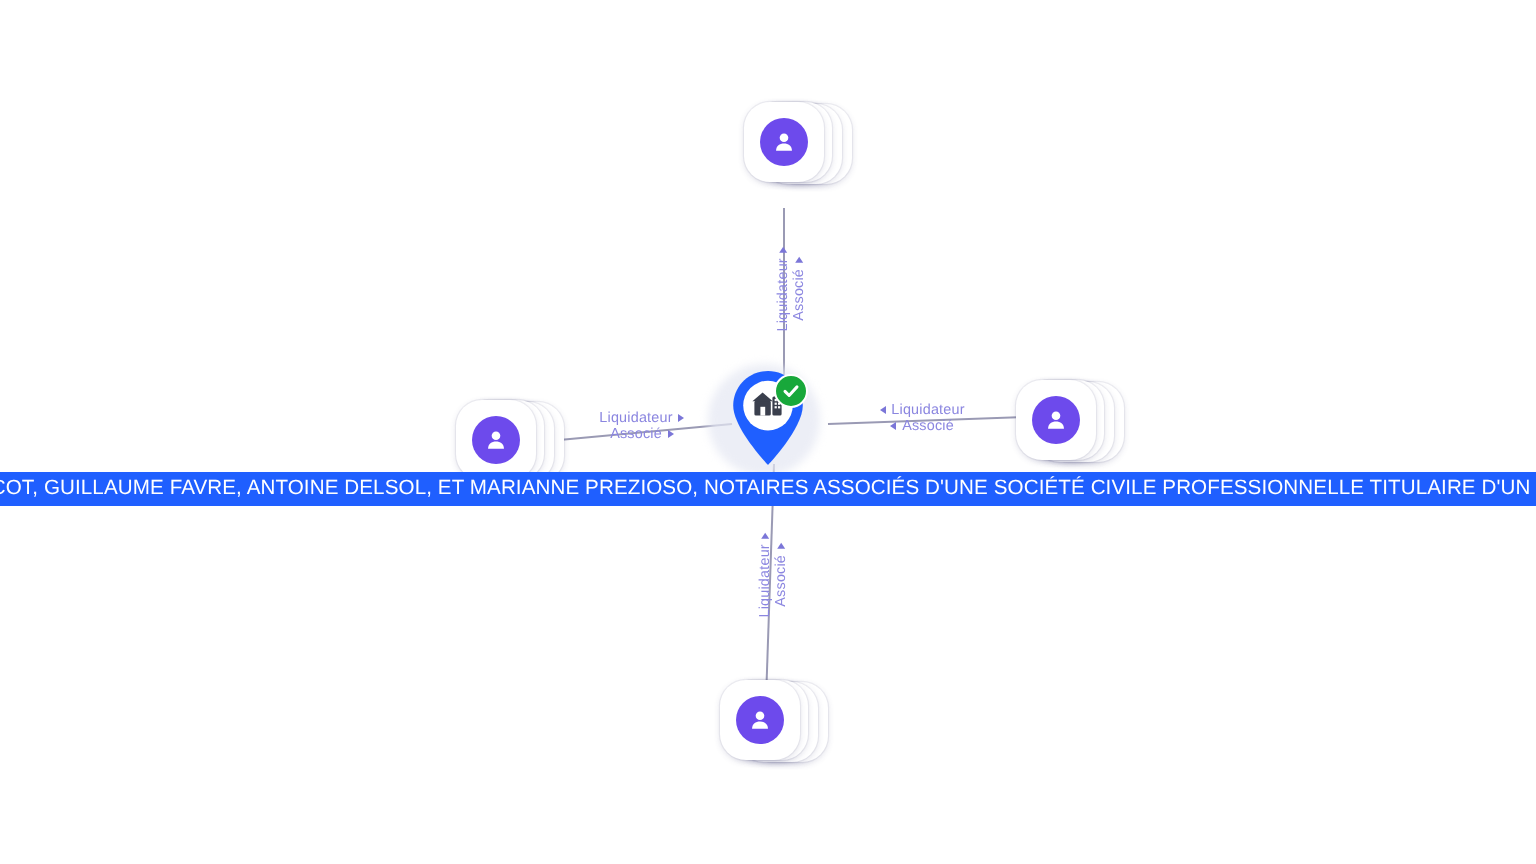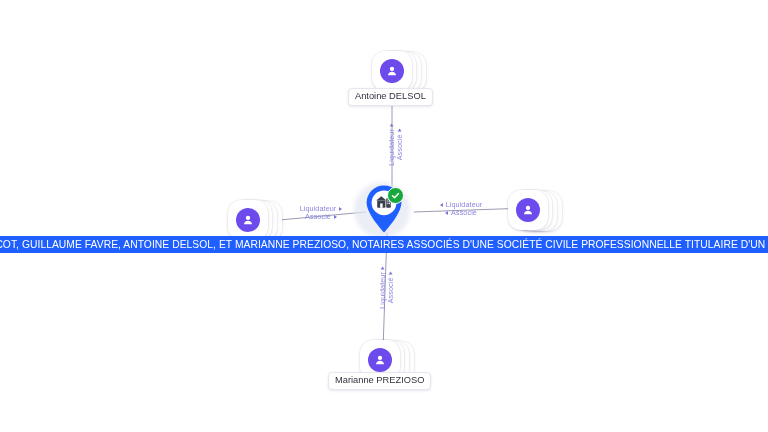--- a/index.html
+++ b/index.html
@@ -208,21 +208,20 @@
       <div class="card c1"></div>
       <div class="card c0"></div>
       <div class="avatar-circle">
         <svg width="14" height="14" viewBox="0 0 24 24" fill="#ffffff">
           <circle cx="12" cy="8.4" r="3.7"></circle>
           <path d="M5.2 19.4c0-3.9 3.1-6.1 6.8-6.1s6.8 2.2 6.8 6.1z"></path>
         </svg>
       </div>
     </div>
   </div>
-  <div class="node-label" style="left: 348px; top: 88px;">Antoine DELSOL</div>
 
   <div class="person-node" style="left: 228px; top: 200px;">
     <div class="stack">
       <div class="card c3"></div>
       <div class="card c2"></div>
       <div class="card c1"></div>
       <div class="card c0"></div>
       <div class="avatar-circle">
         <svg width="14" height="14" viewBox="0 0 24 24" fill="#ffffff">
           <circle cx="12" cy="8.4" r="3.7"></circle>
@@ -254,21 +253,20 @@
       <div class="card c1"></div>
       <div class="card c0"></div>
       <div class="avatar-circle">
         <svg width="14" height="14" viewBox="0 0 24 24" fill="#ffffff">
           <circle cx="12" cy="8.4" r="3.7"></circle>
           <path d="M5.2 19.4c0-3.9 3.1-6.1 6.8-6.1s6.8 2.2 6.8 6.1z"></path>
         </svg>
       </div>
     </div>
   </div>
-  <div class="node-label" style="left: 328px; top: 372px;">Marianne PREZIOSO</div>
 
   <div id="company-node">
     <div id="company-halo"></div>
     <svg id="company-pin" viewBox="0 0 38 50" xmlns="http://www.w3.org/2000/svg">
       <path d="M19 1.5 C9.3 1.5 1.6 9.2 1.6 18.8 C1.6 30.4 19 48.5 19 48.5 C19 48.5 36.4 30.4 36.4 18.8 C36.4 9.2 28.7 1.5 19 1.5 Z" fill="#1f5fff"></path>
       <circle cx="19" cy="18.8" r="12.4" fill="#ffffff"></circle>
       <g fill="#3a3f4d">
         <rect x="12.2" y="16.4" width="8.2" height="7.4" rx="0.8"></rect>
         <path d="M11.2 16.6 L16.3 12.3 L21.4 16.6 Z"></path>
         <rect x="21.2" y="14.2" width="4.6" height="9.6" rx="0.8"></rect>

